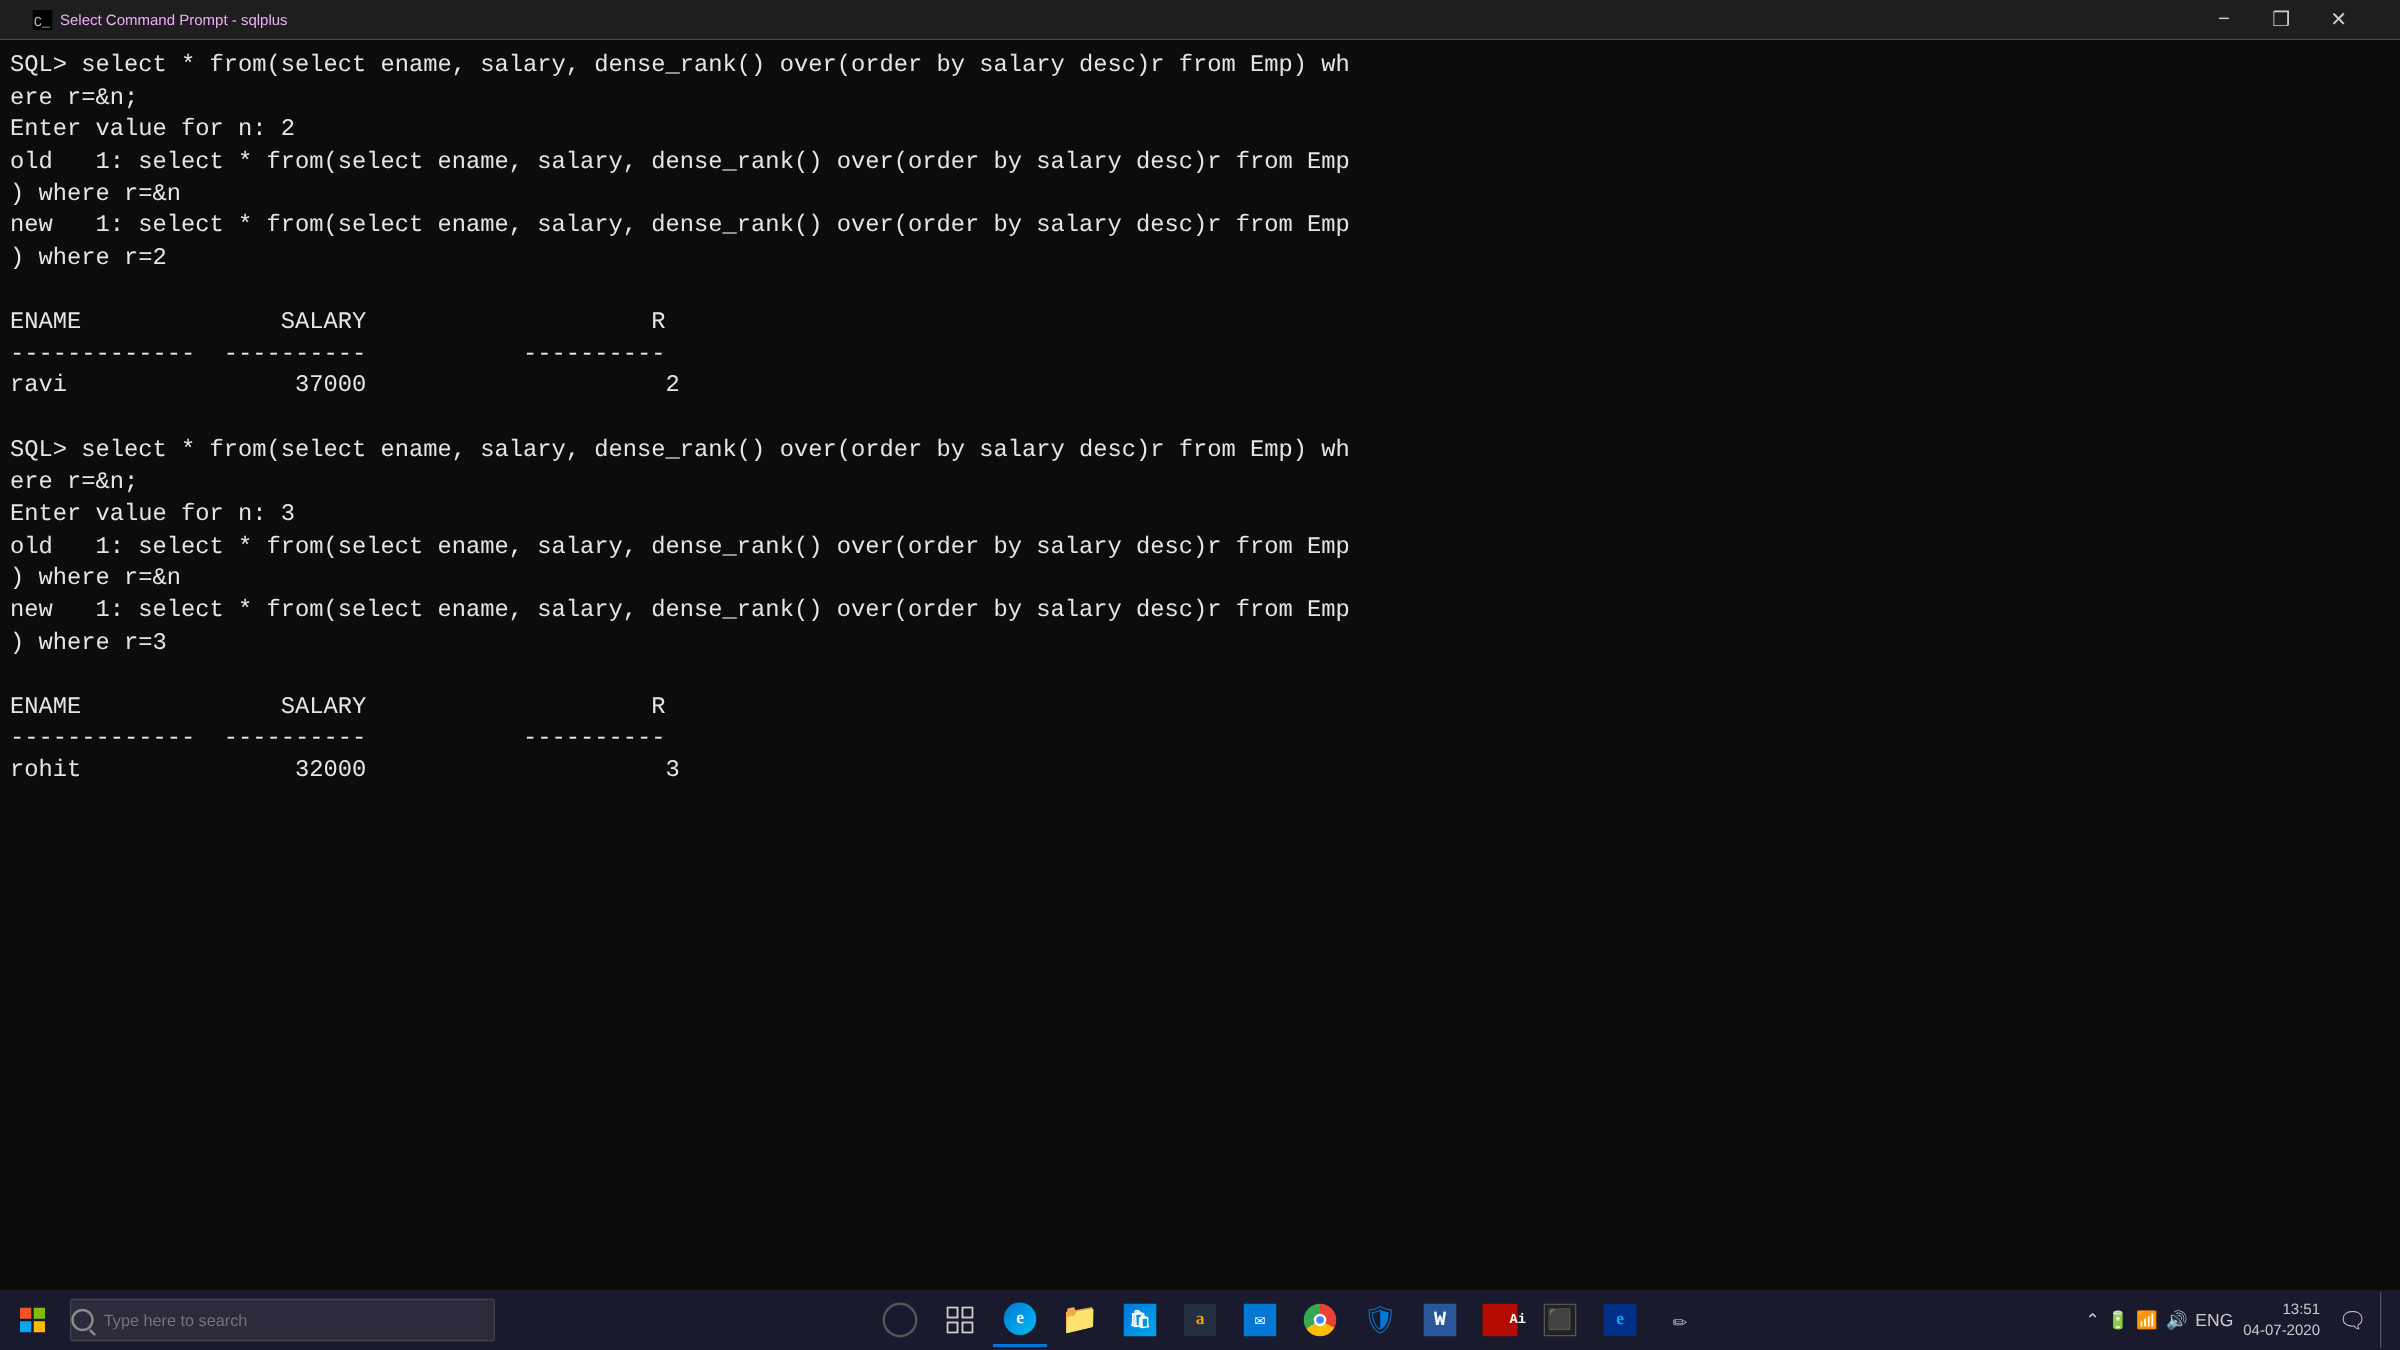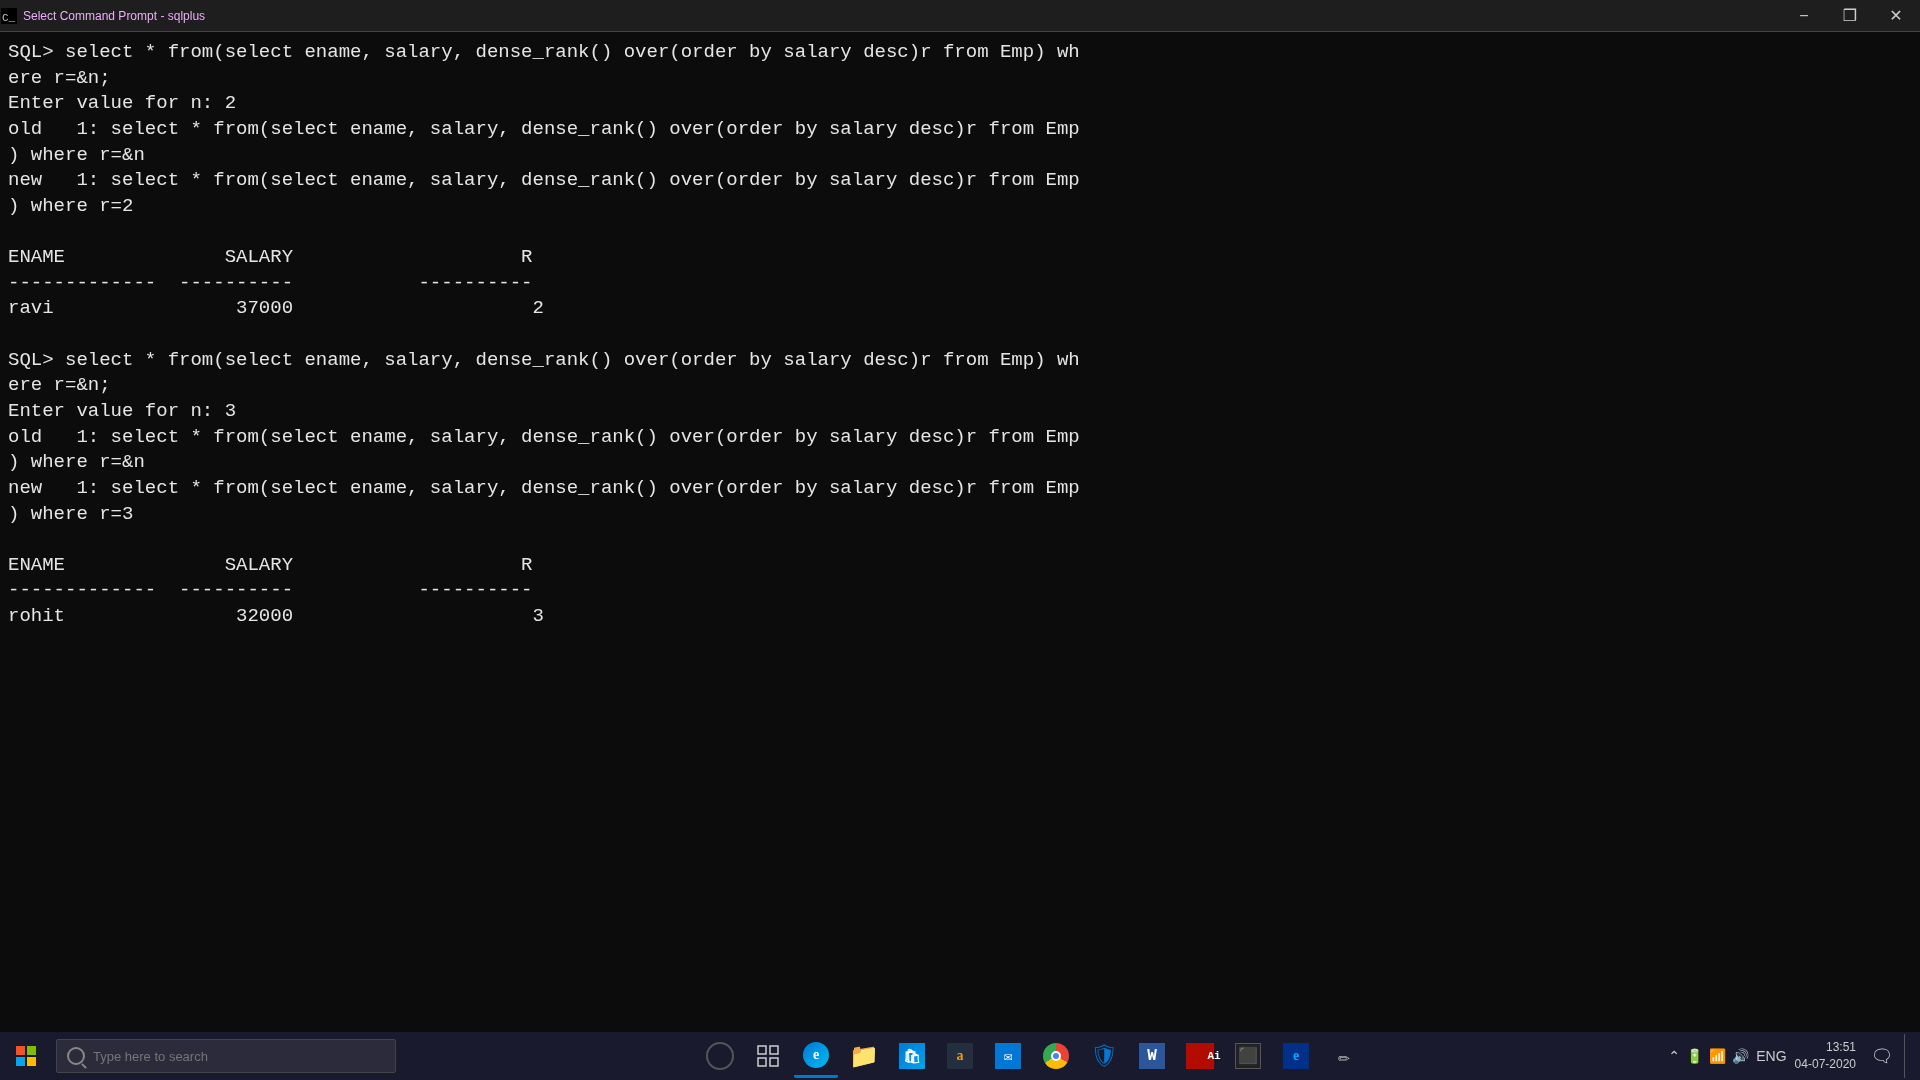--- a/index.html
+++ b/index.html
@@ -6,21 +6,21 @@
     body { width: 1920px; height: 1080px; overflow: hidden; background: #000; font-family: 'Courier New', Courier, monospace; }
 
     
     #titlebar {
       width: 100%;
       height: 32px;
       background: #1e1e1e;
       display: flex;
       align-items: center;
       justify-content: space-between;
-      padding: 0 1px;
+      padding: 0 26px;
       border-bottom: 1px solid #444;
     }
     #titlebar-left {
       display: flex;
       align-items: center;
       gap: 6px;
     }
     #titlebar-icon {
       width: 16px;
       height: 16px;
@@ -91,21 +91,21 @@
 
     #search-bar {
       display: flex;
       align-items: center;
       background: #2b2b3b;
       border: 1px solid #444;
       border-radius: 2px;
       height: 34px;
       width: 340px;
       margin-left: 4px;
-      padding: 0 10px;
+      padding: 0 0;
       gap: 8px;
     }
     #search-bar input {
       background: transparent;
       border: none;
       outline: none;
       color: #ccc;
       font-size: 13px;
       font-family: Segoe UI, Arial, sans-serif;
       width: 280px;

